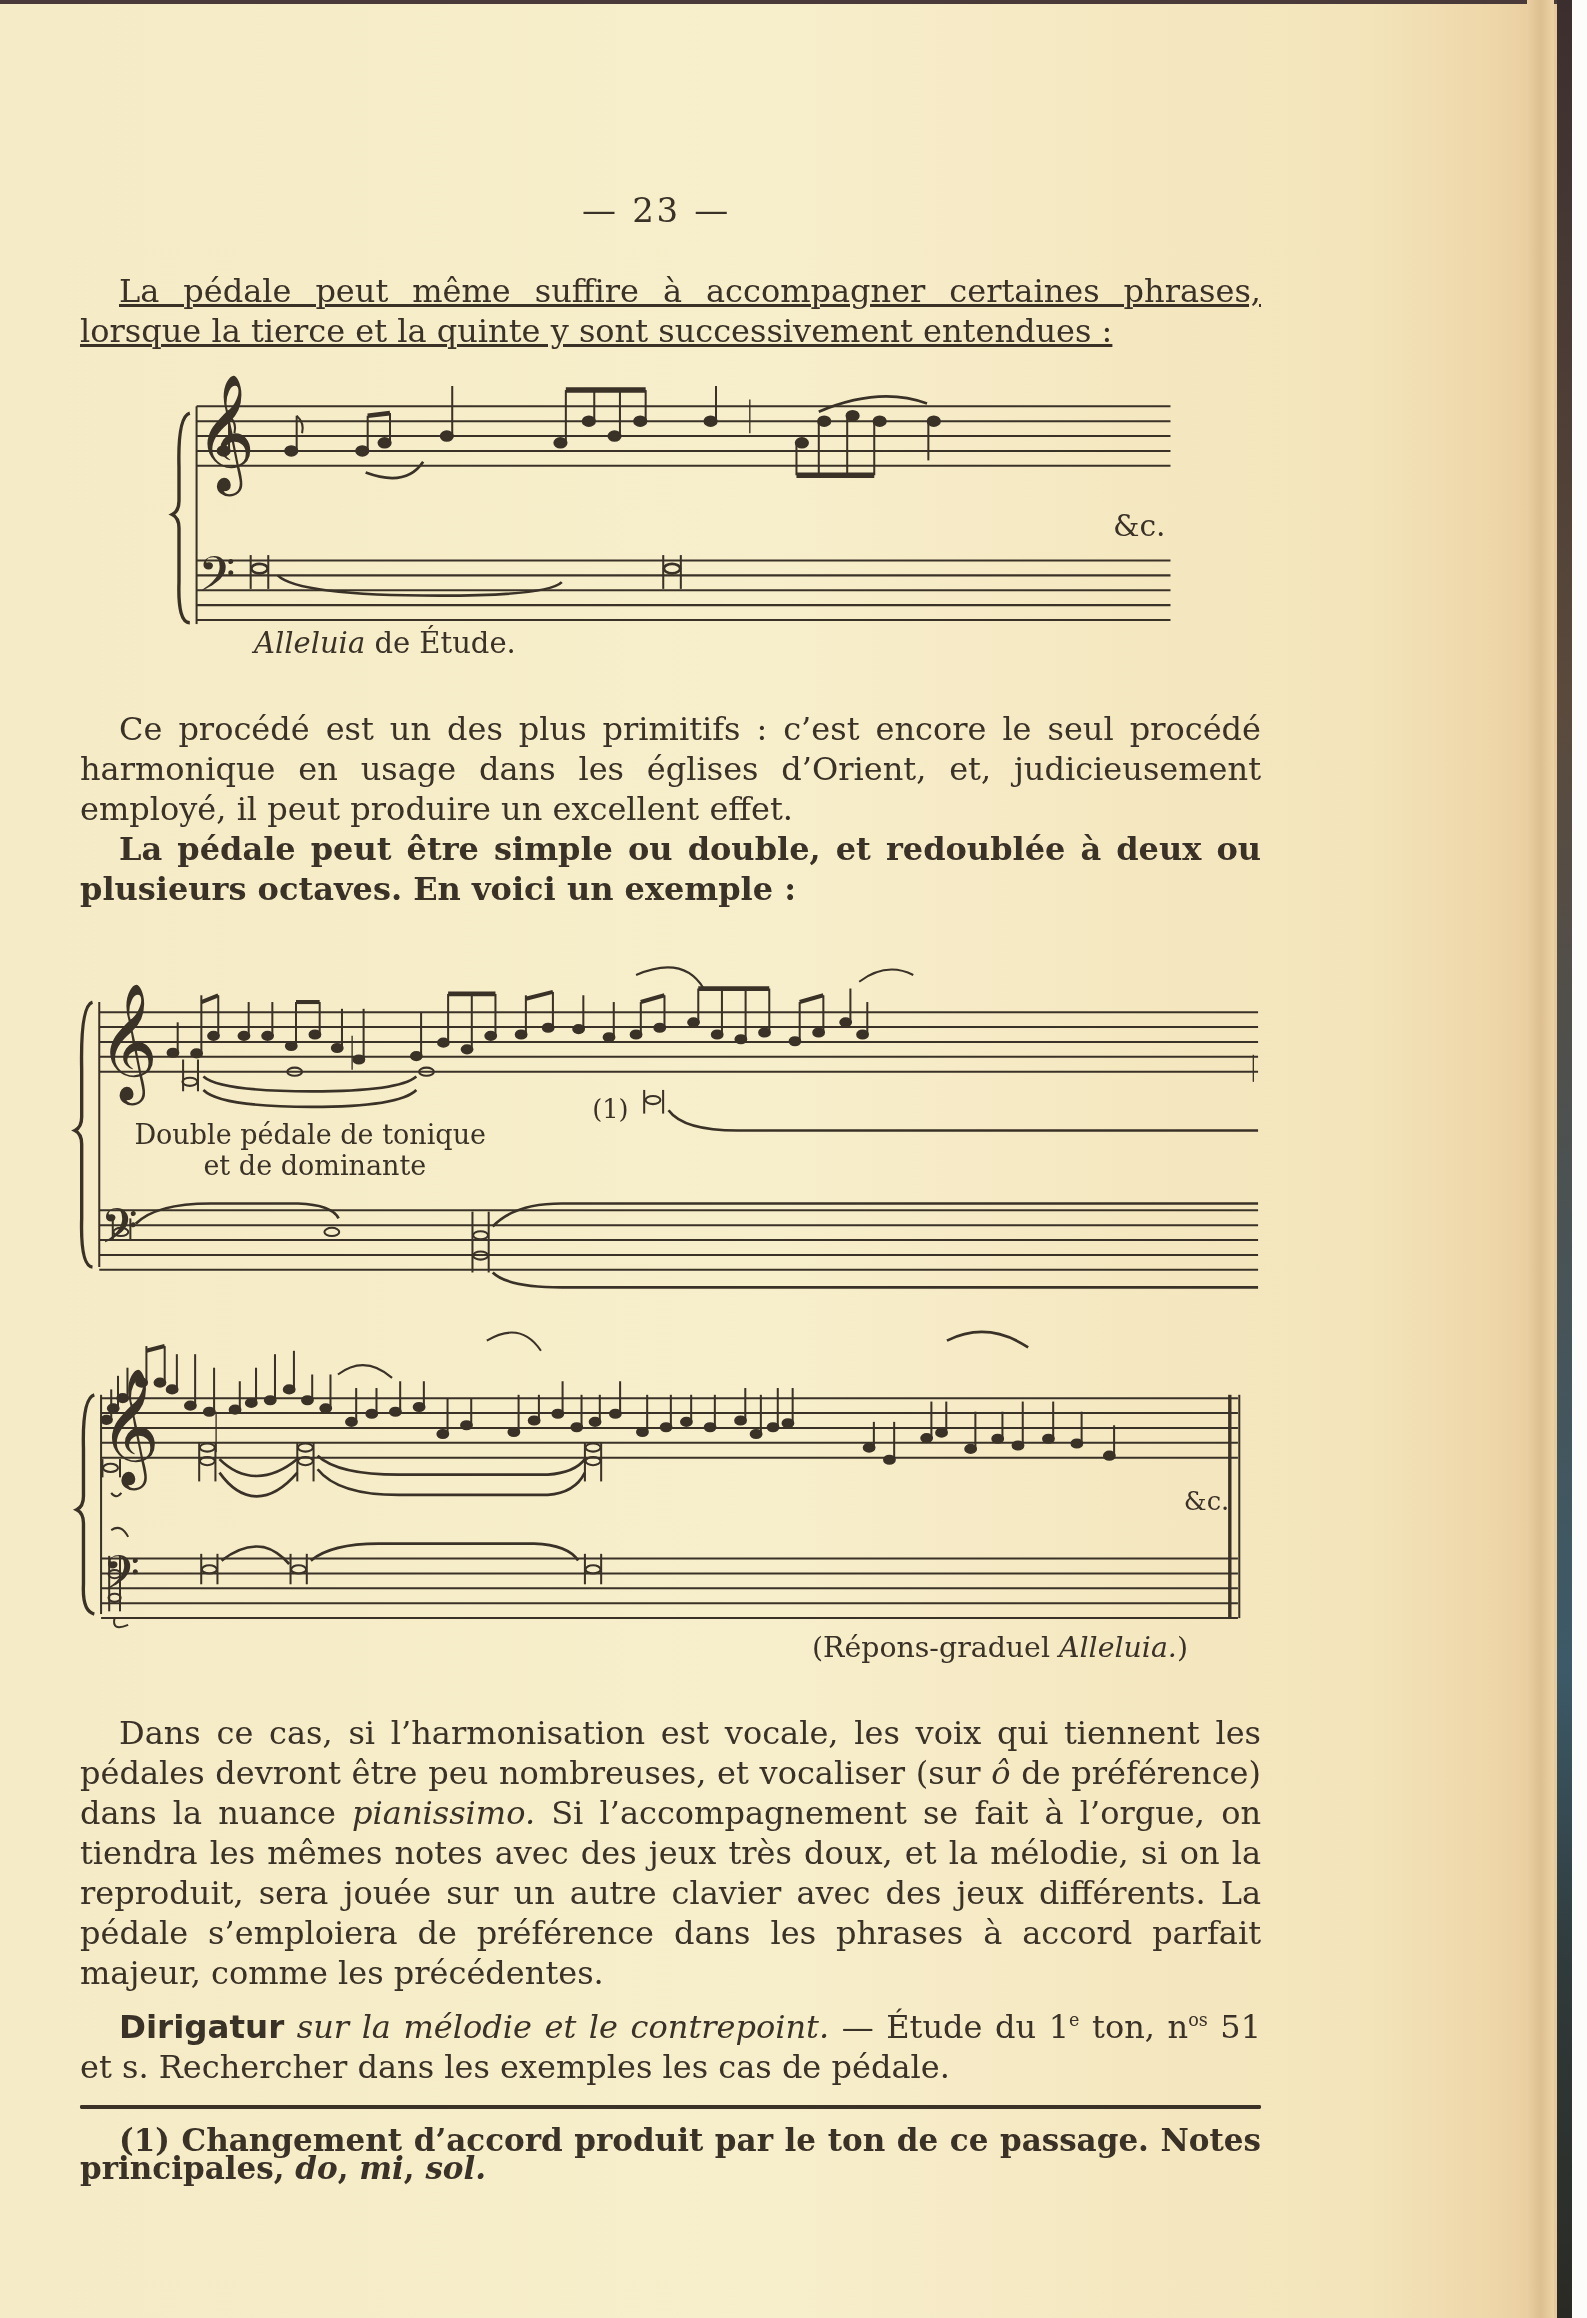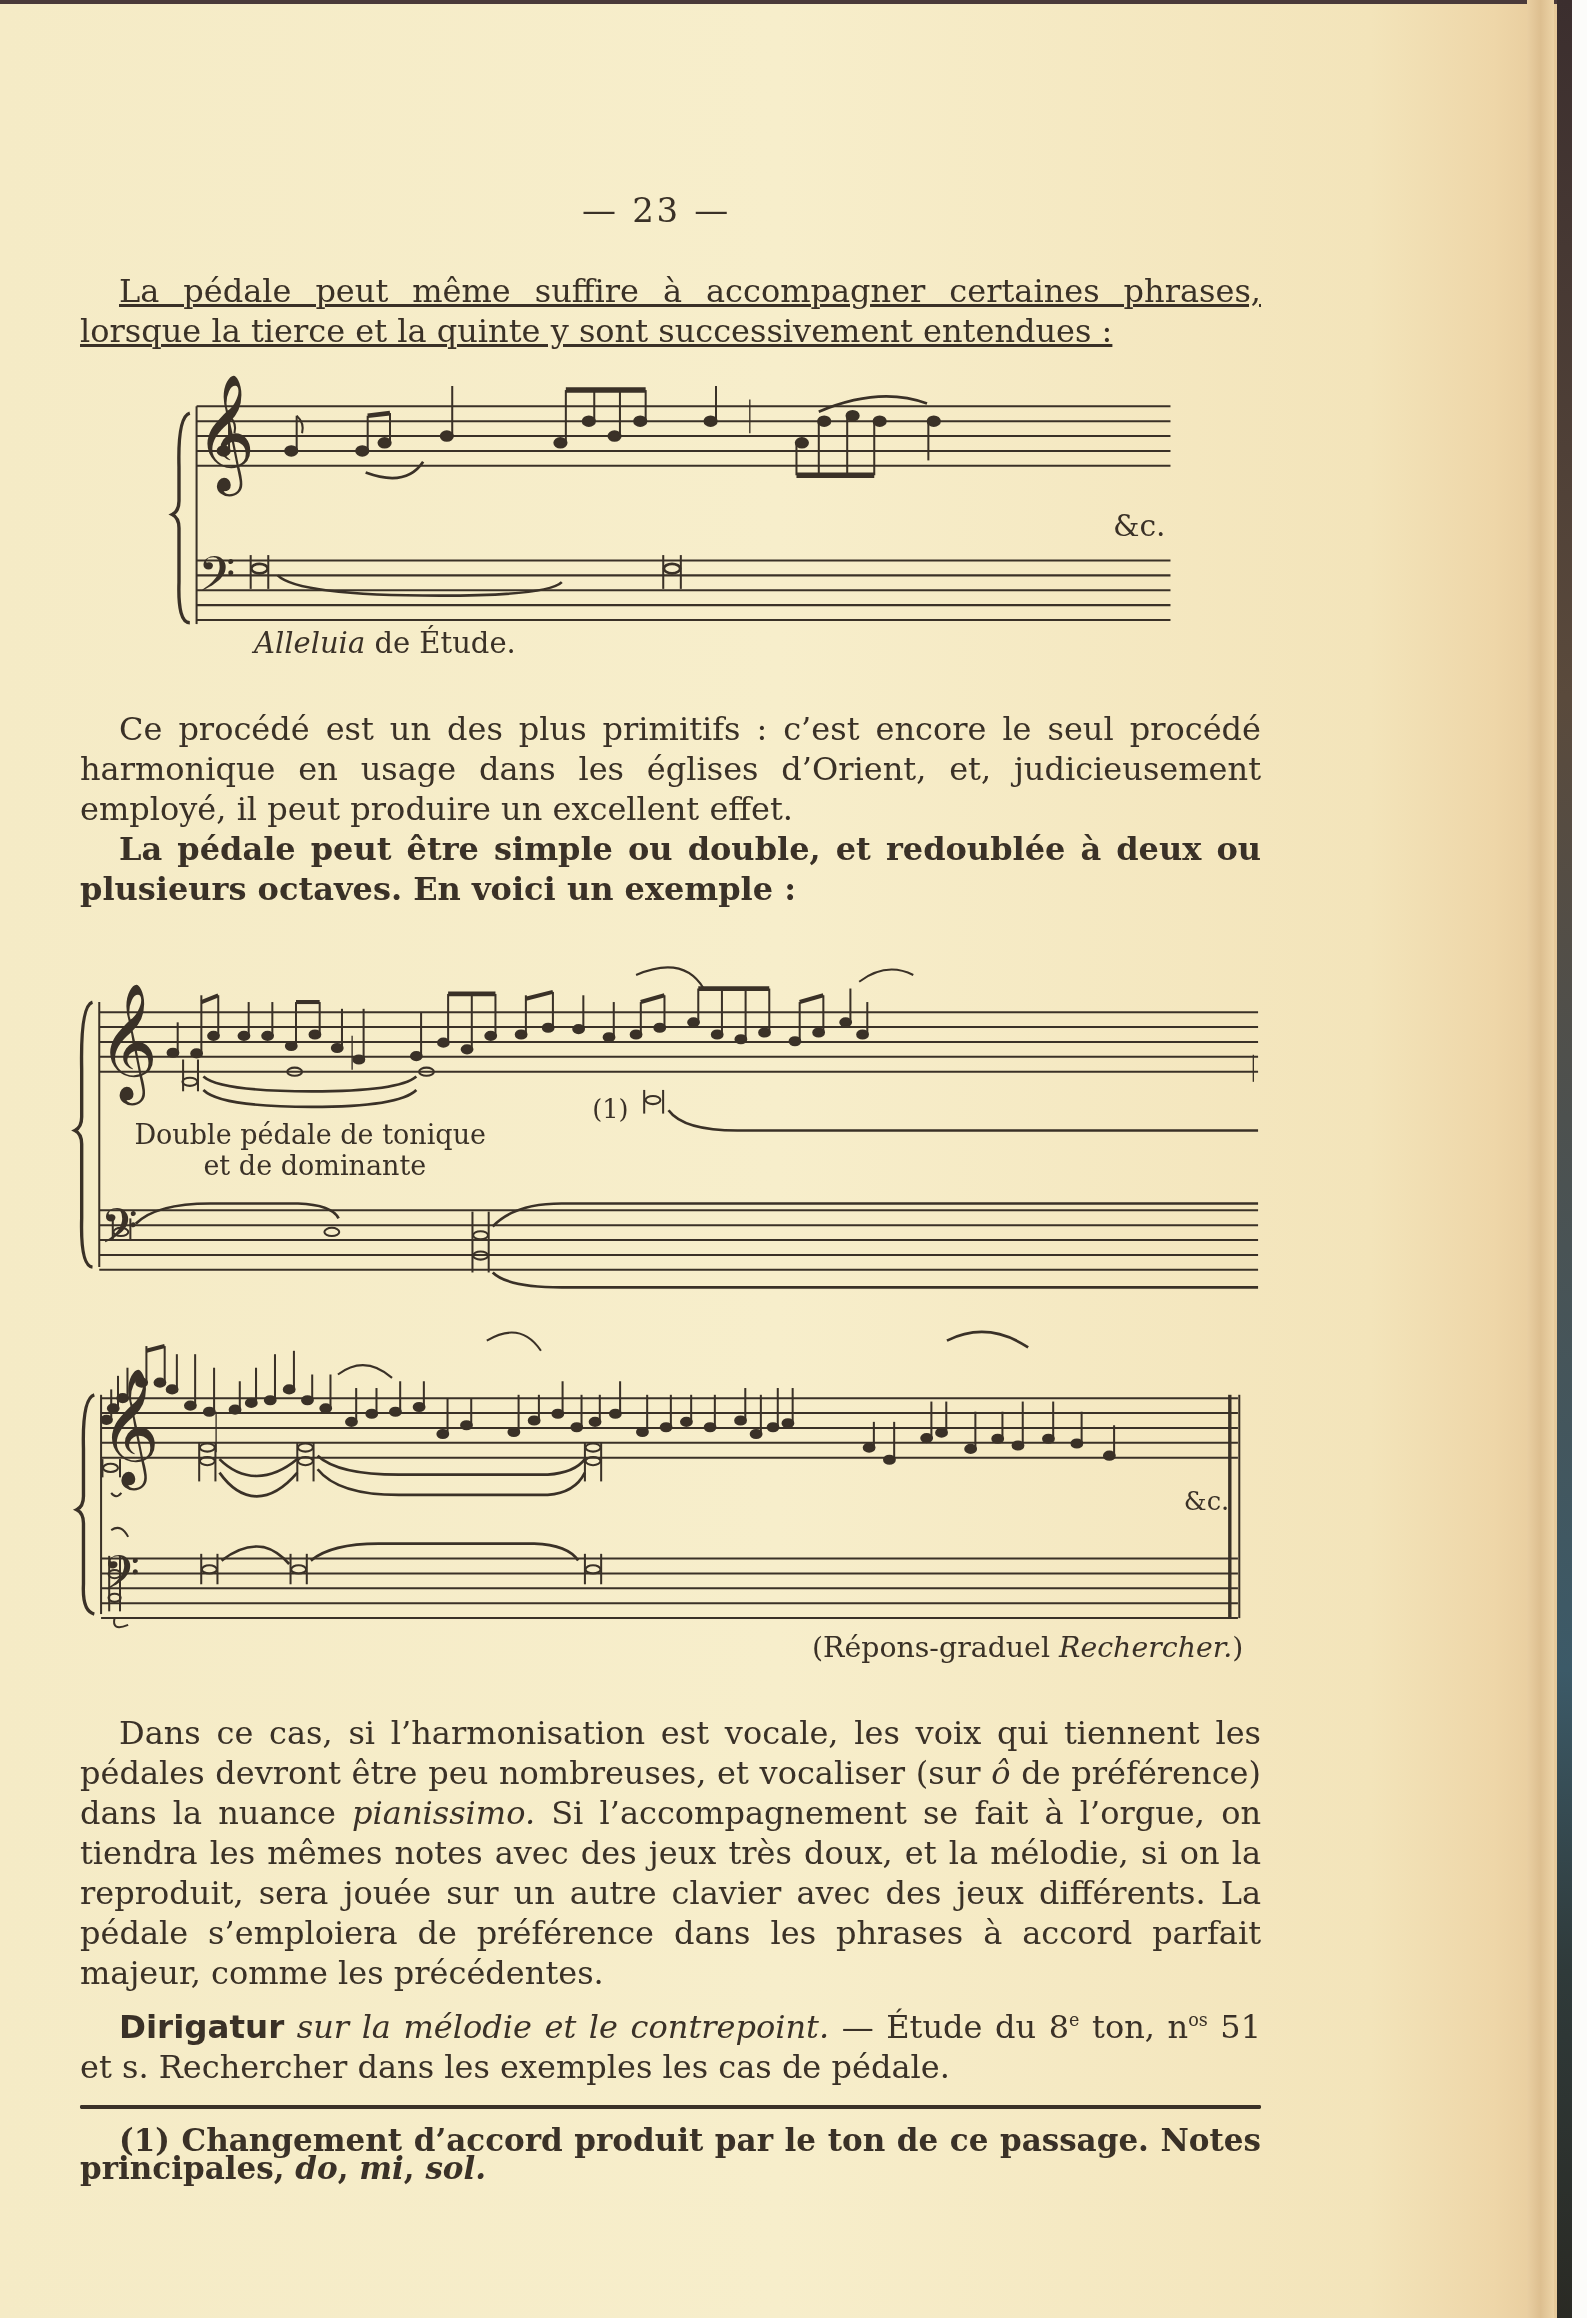--- a/index.html
+++ b/index.html
@@ -412,29 +412,29 @@
         <ellipse cx="767" cy="358" rx="11" ry="6"></ellipse>
         <line x1="779" y1="335" x2="779" y2="380"></line>
     </g>
   </g>
   <text x="38" y="198" font-size="150">𝄞</text>
   <text x="42" y="402" font-size="86">𝄢</text>
   <text x="1640" y="270" font-size="38">&amp;c.</text>
 </svg>
 
 <div class="caption" style="left:812px;top:1631px;font-size:28.4px;">
-  <span>(Répons-graduel </span><span class="ital">Rechercher.</span><span>)</span>
+  <span>(Répons-graduel </span><span class="ital">Alleluia.</span><span>)</span>
 </div>
 
 <div class="para" style="top:1713px;">
   <span class="indent"></span><span>Dans ce cas, si l’harmonisation est vocale, les voix qui tiennent les pédales devront être peu nombreuses, et vocaliser (sur </span><span class="ital">ô</span><span> de préférence) dans la nuance </span><span class="ital">pianissimo.</span><span> Si l’accompagnement se fait à l’orgue, on tiendra les mêmes notes avec des jeux très doux, et la mélodie, si on la reproduit, sera jouée sur un autre clavier avec des jeux différents. La pédale s’emploiera de préférence dans les phrases à accord parfait majeur, comme les précédentes.</span>
 </div>
 
 <div class="para" style="top:2000px;">
-  <span class="indent"></span><span class="bold-sans">Dirigatur</span> <span class="ital">sur la mélodie et le contrepoint.</span><span> — Étude du 8</span><sup style="font-size:17.6px;">e</sup><span> ton, n</span><sup style="font-size:17.6px;">os</sup><span> 51 et s. Rechercher dans les exemples les cas de pédale.</span>
+  <span class="indent"></span><span class="bold-sans">Dirigatur</span> <span class="ital">sur la mélodie et le contrepoint.</span><span> — Étude du 1</span><sup style="font-size:17.6px;">e</sup><span> ton, n</span><sup style="font-size:17.6px;">os</sup><span> 51 et s. Rechercher dans les exemples les cas de pédale.</span>
 </div>
 
 <div class="rule"></div>
 
 <div class="footnote" style="top:2126px;">
   <span class="indent" style="display:inline-block;width:39px;"></span><span>(1) Changement d’accord produit par le ton de ce passage. Notes principales, </span><span class="ital">do</span><span>, </span><span class="ital">mi</span><span>, </span><span class="ital">sol.</span>
 </div>
 
 
 </body></html>

